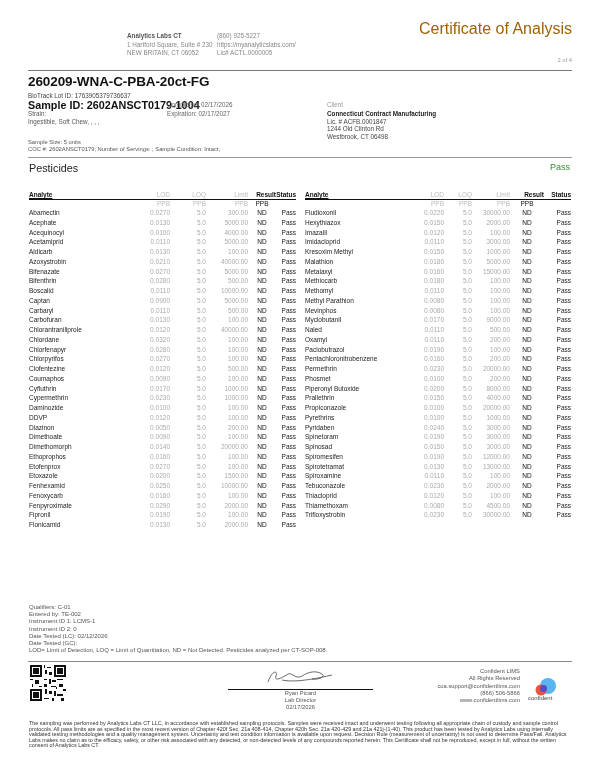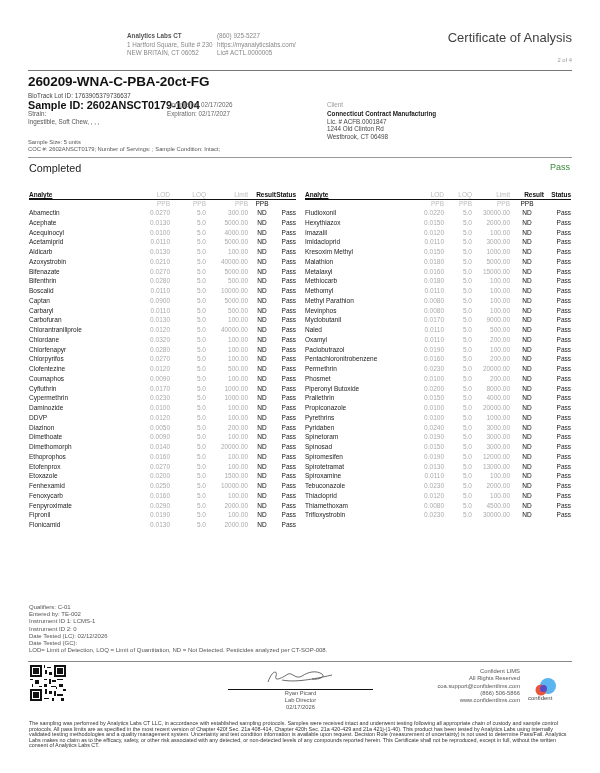--- a/index.html
+++ b/index.html
@@ -9,21 +9,21 @@
   .header { position: absolute; left: 0; top: 0; width: 600px; height: 68px; }
   .logo { position: absolute; left: 28px; top: 28px; width: 90px; height: 44px; }
   .logo svg { position: absolute; left: 14px; top: 0; }
   .logo-text { position: absolute; left: 0; top: 24px; font-size: 17px; letter-spacing: 0.2px; color: #1e8a5a; font-family: "DejaVu Sans", sans-serif; }
   .logo-text .bold { font-weight: bold; color: #1f8d59; }
   .logo-text .light { font-weight: normal; color: #1f8d59; }
 
   .lab-info { position: absolute; left: 127px; top: 32px; font-size: 6.3px; line-height: 8.5px; color: #888; }
   .lab-info .name { color: #555; font-weight: bold; }
   .contact-info { position: absolute; left: 217px; top: 32px; font-size: 6.3px; line-height: 8.5px; color: #888; }
-  .coa-title { position: absolute; right: 28px; top: 30px; font-size: 13px; color: #404040; }
+  .coa-title { position: absolute; right: 28px; top: 20px; font-size: 16px; color: #a16207; }
   .page-num { position: absolute; right: 28px; top: 57px; font-size: 5.8px; color: #999; }
   .header-rule { position: absolute; left: 28px; right: 28px; top: 70px; height: 1px; background: #777; }
 
   .batch-title { position: absolute; left: 28px; top: 74px; font-size: 13.5px; font-weight: bold; color: #111; letter-spacing: -0.1px; }
   .biotrack { position: absolute; left: 28px; top: 92px; font-size: 6.3px; color: #444; }
   .sample-id { position: absolute; left: 28px; top: 99px; font-size: 10.8px; font-weight: bold; color: #111; }
   .completed { position: absolute; left: 167px; top: 101px; font-size: 6.3px; color: #666; }
   .expiration { position: absolute; left: 167px; top: 110px; font-size: 6.3px; color: #666; }
   .strain { position: absolute; left: 28px; top: 110px; font-size: 6.3px; color: #555; line-height: 8px; }
   .client-label { position: absolute; left: 327px; top: 101px; font-size: 6.3px; color: #999; }
@@ -105,21 +105,21 @@
   <div>1244 Old Clinton Rd</div>
   <div>Westbrook, CT 06498</div>
 </div>
 
 <div class="sample-size">
   <div>Sample Size: 5 units</div>
   <div>COC #: 2602ANSCT0179; Number of Servings: ; Sample Condition: Intact;</div>
 </div>
 <div class="section-rule"></div>
 
-<div class="section-title">Completed</div>
+<div class="section-title">Pesticides</div>
 <div class="section-status">Pass</div>
 
 <table class="analytes" id="tbl-left">
   <colgroup>
       <col class="c1">
       <col class="c2">
       <col class="c3">
       <col class="c4">
       <col class="c5">
       <col class="c6">

